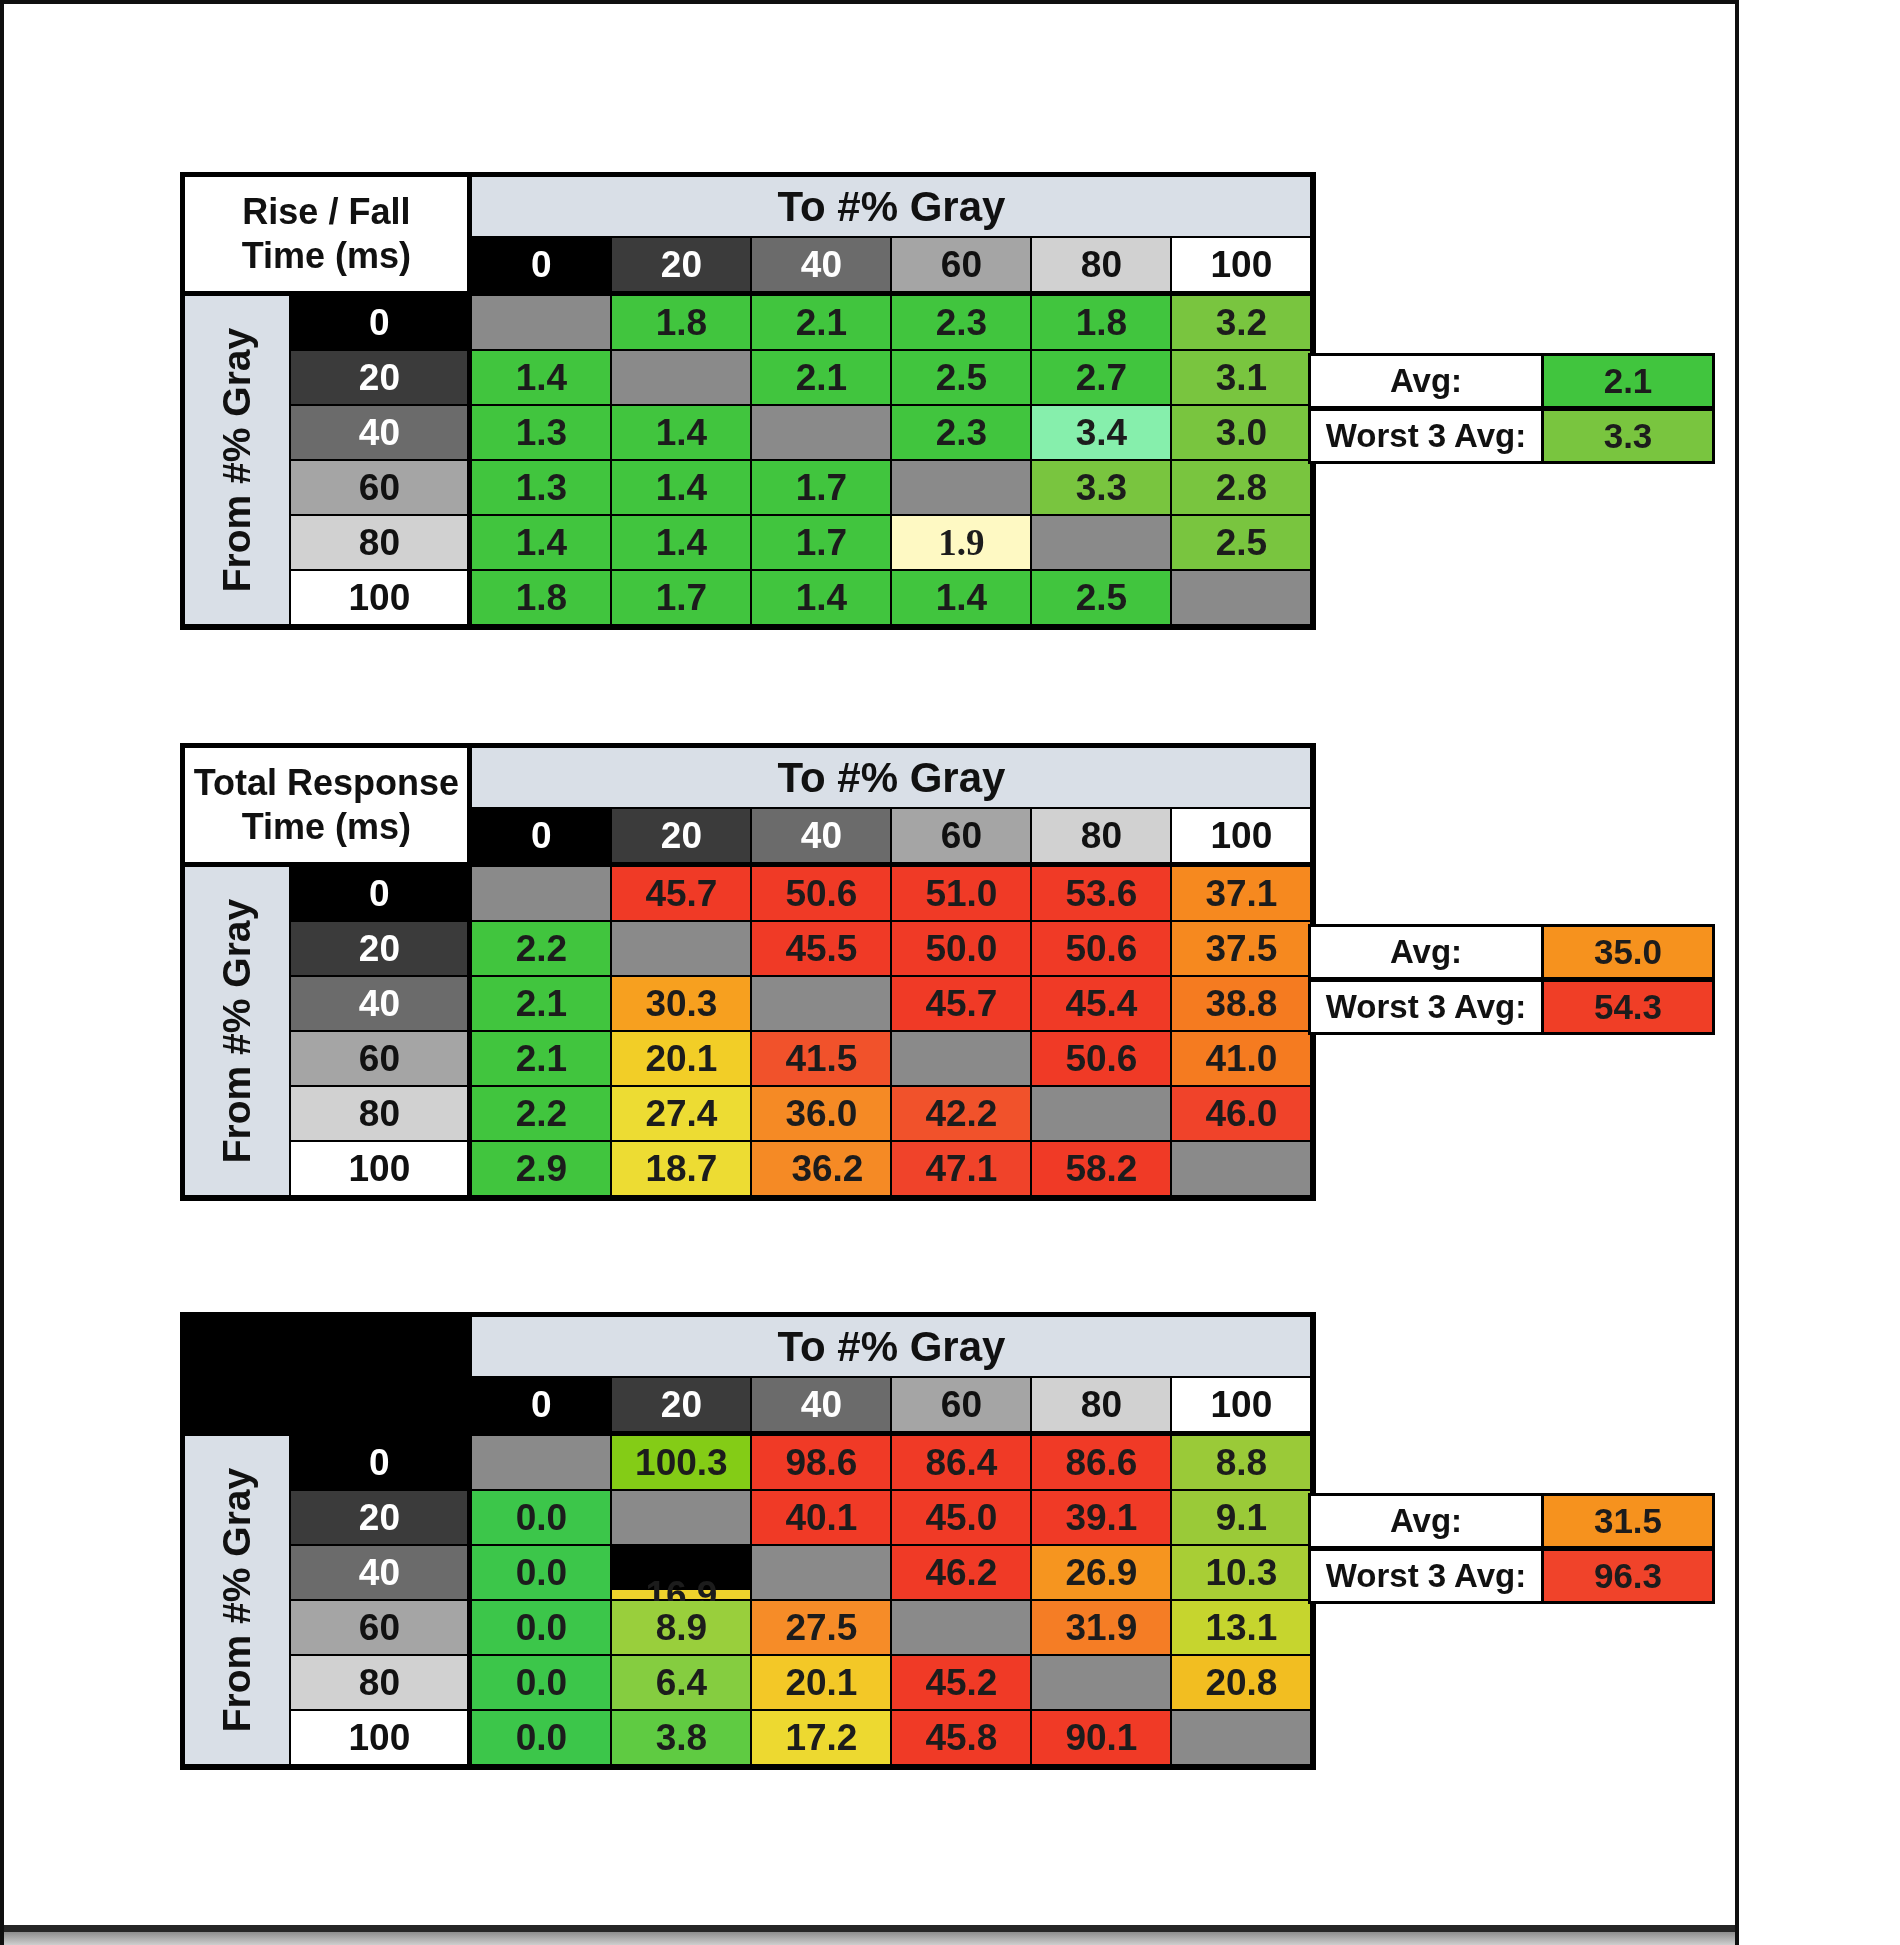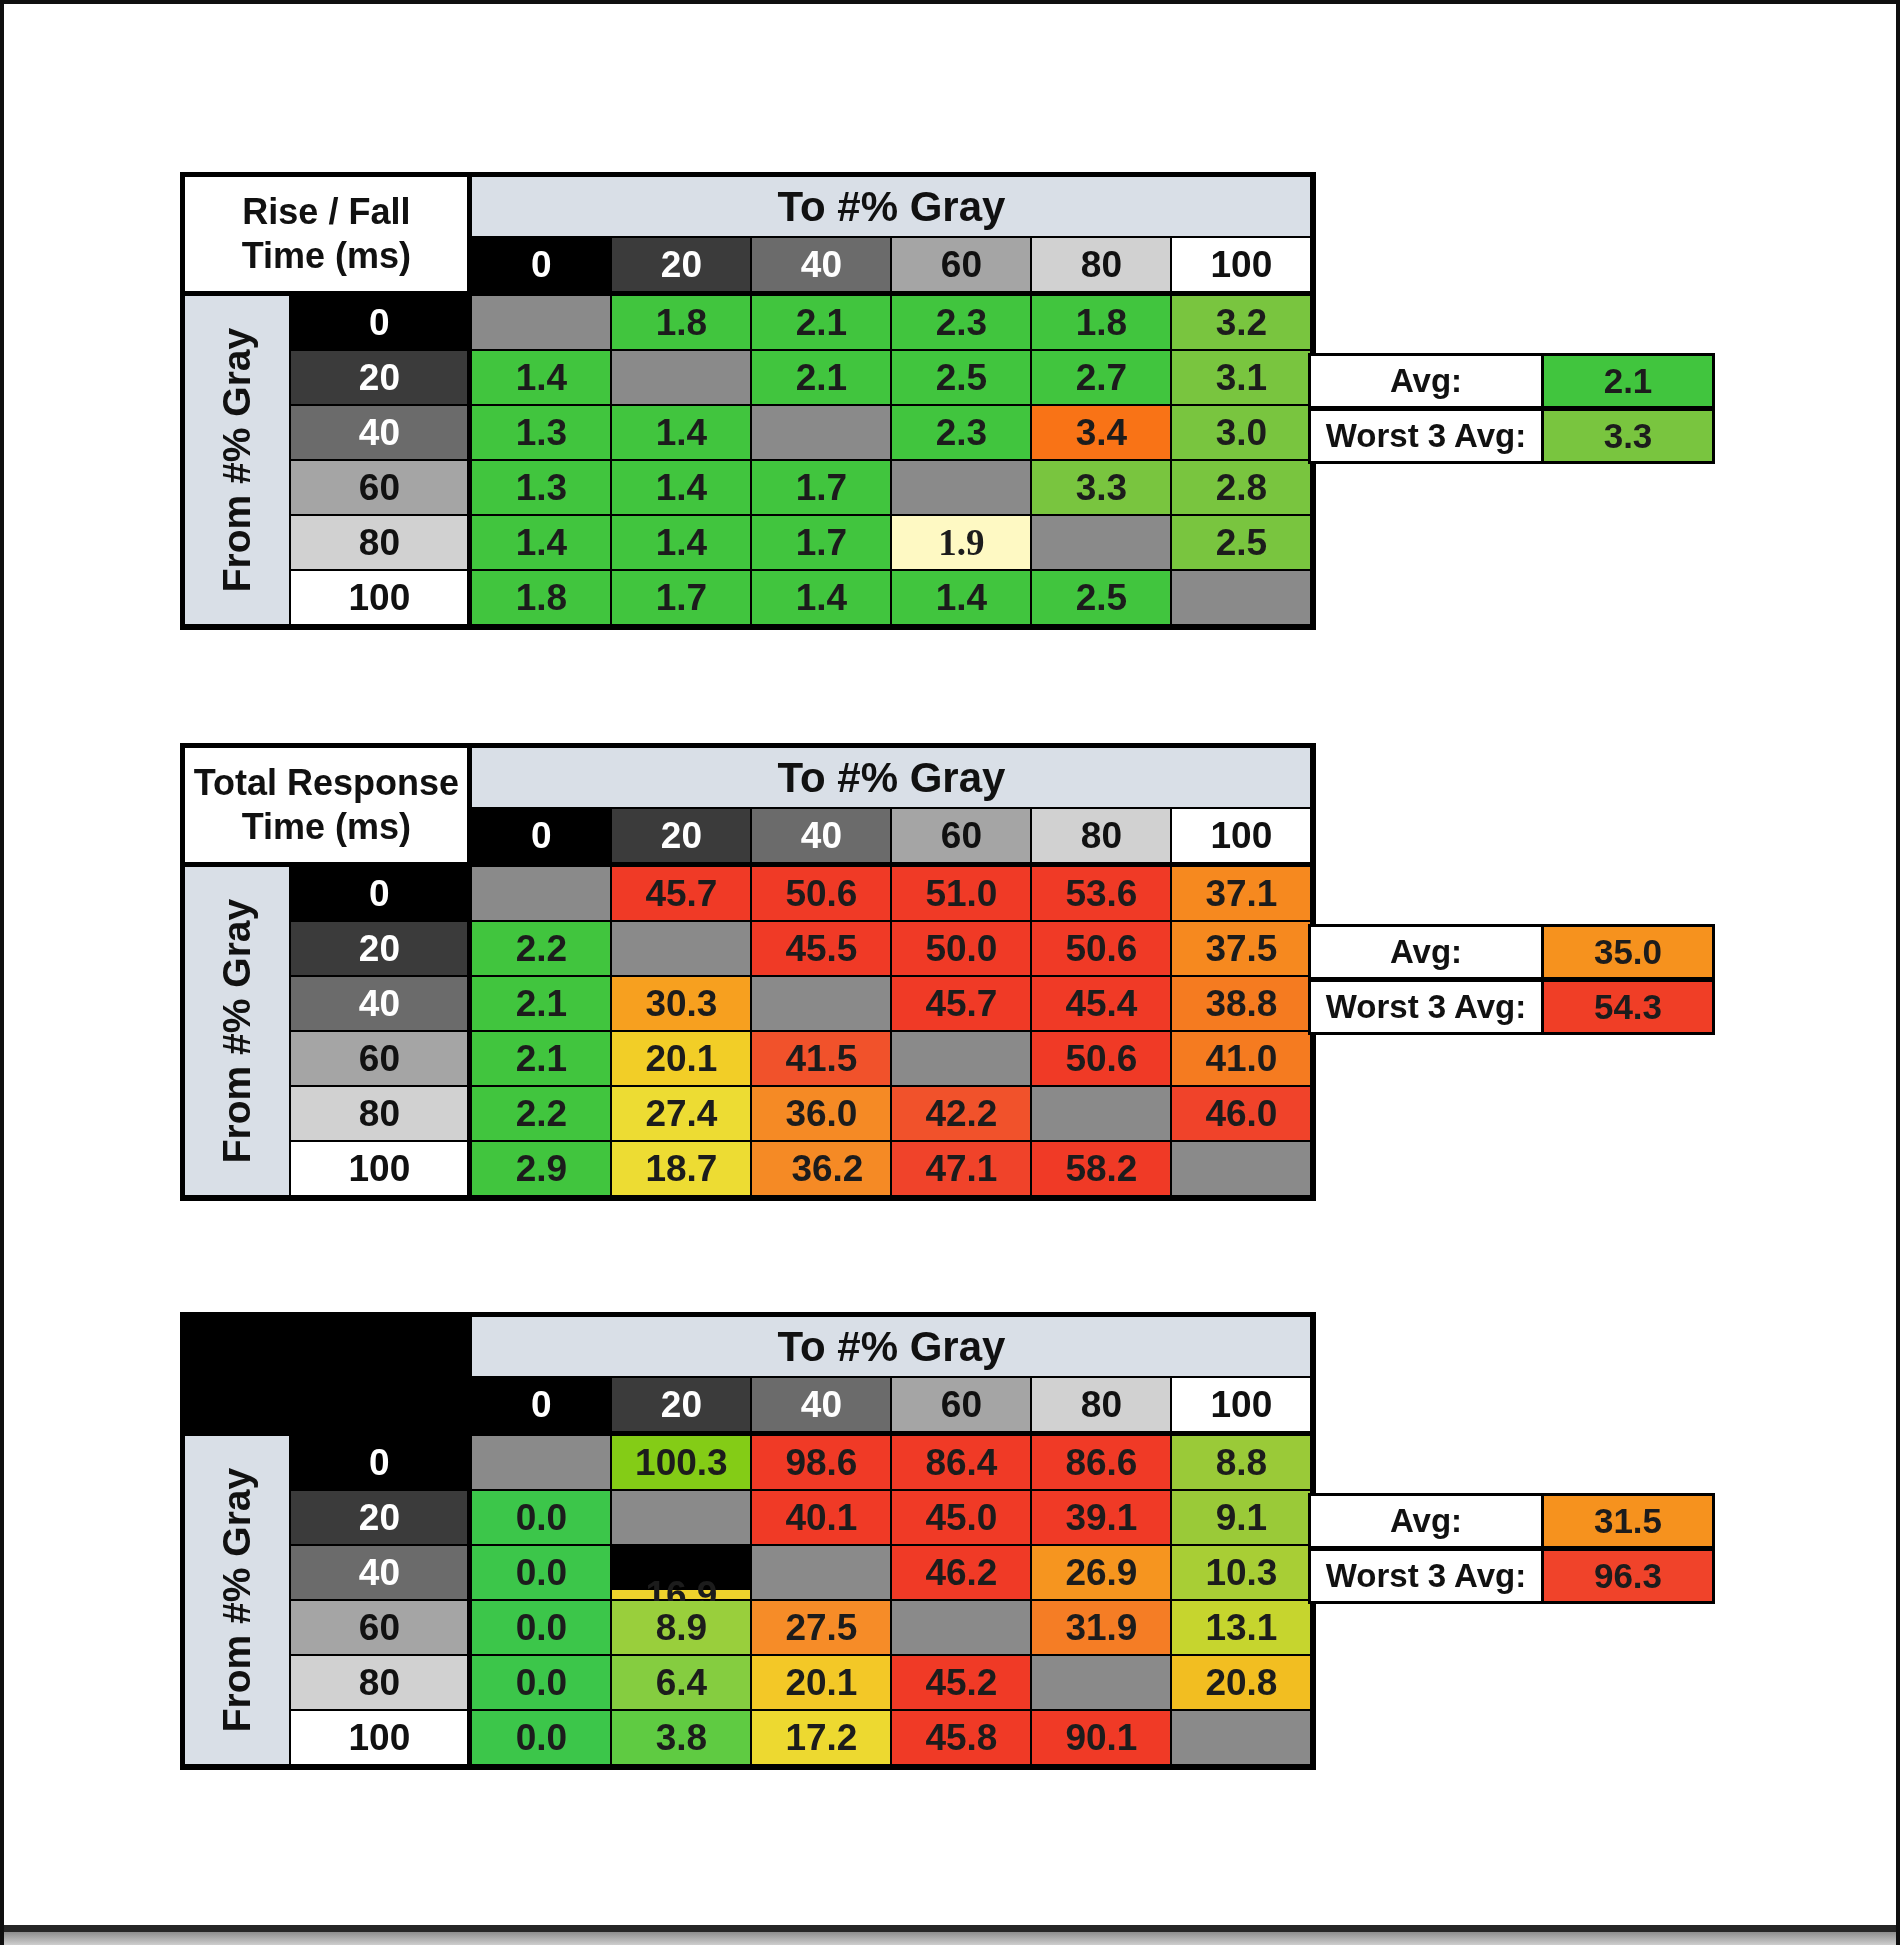--- a/index.html
+++ b/index.html
@@ -1,17 +1,17 @@
 <!DOCTYPE html>
 <html style="font-size:8px"><head>
 <meta charset="utf-8">
 <style>
   html,body{margin:0;padding:0;background:#ffffff;}
   .page{
-    position:relative;width:1900px;height:1946px;background:#ffffff;
+    position:relative;width:1739px;height:1946px;background:#ffffff;
     border-top:4px solid #0f0f0f;border-left:4px solid #0f0f0f;border-right:4px solid #0f0f0f;
     box-sizing:border-box;overflow:hidden;
     font-family:"Liberation Sans", sans-serif;font-weight:700;color:#111;
   }
   .tbl-wrap{position:absolute;left:176px;}
   .w1{top:168px}
   .w2{top:739px}
   .w3{top:1308px}
   .tbl{
     display:grid;
@@ -74,21 +74,21 @@
         <div class="cell val" style="grid-area: 4 / 4 / 5 / 5; background: rgb(138, 138, 138);"></div>
         <div class="cell val" style="grid-area: 4 / 5 / 5 / 6; background: rgb(65, 197, 62);">2.1</div>
         <div class="cell val" style="grid-area: 4 / 6 / 5 / 7; background: rgb(65, 197, 62);">2.5</div>
         <div class="cell val" style="grid-area: 4 / 7 / 5 / 8; background: rgb(65, 197, 62);">2.7</div>
         <div class="cell val" style="grid-area: 4 / 8 / 5 / 9; background: rgb(121, 197, 63);">3.1</div>
         <div class="cell hdr rowhdr" style="grid-area: 5 / 2 / 6 / 3; background: rgb(107, 107, 107); color: rgb(255, 255, 255);">40</div>
         <div class="cell val" style="grid-area: 5 / 3 / 6 / 4; background: rgb(65, 197, 62);">1.3</div>
         <div class="cell val" style="grid-area: 5 / 4 / 6 / 5; background: rgb(65, 197, 62);">1.4</div>
         <div class="cell val" style="grid-area: 5 / 5 / 6 / 6; background: rgb(138, 138, 138);"></div>
         <div class="cell val" style="grid-area: 5 / 6 / 6 / 7; background: rgb(65, 197, 62);">2.3</div>
-        <div class="cell val" style="grid-area: 5 / 7 / 6 / 8; background: #f97316; text-align: center;">3.4</div>
+        <div class="cell val" style="grid-area: 5 / 7 / 6 / 8; background: #86efac; text-align: center;">3.4</div>
         <div class="cell val" style="grid-area: 5 / 8 / 6 / 9; background: rgb(121, 197, 63);">3.0</div>
         <div class="cell hdr rowhdr" style="grid-area: 6 / 2 / 7 / 3; background: rgb(165, 165, 165); color: rgb(17, 17, 17);">60</div>
         <div class="cell val" style="grid-area: 6 / 3 / 7 / 4; background: rgb(65, 197, 62);">1.3</div>
         <div class="cell val" style="grid-area: 6 / 4 / 7 / 5; background: rgb(65, 197, 62);">1.4</div>
         <div class="cell val" style="grid-area: 6 / 5 / 7 / 6; background: rgb(65, 197, 62);">1.7</div>
         <div class="cell val" style="grid-area: 6 / 6 / 7 / 7; background: rgb(138, 138, 138);"></div>
         <div class="cell val" style="grid-area: 6 / 7 / 7 / 8; background: rgb(121, 197, 63);">3.3</div>
         <div class="cell val" style="grid-area: 6 / 8 / 7 / 9; background: rgb(121, 197, 63);">2.8</div>
         <div class="cell hdr rowhdr" style="grid-area: 7 / 2 / 8 / 3; background: rgb(209, 209, 209); color: rgb(17, 17, 17);">80</div>
         <div class="cell val" style="grid-area: 7 / 3 / 8 / 4; background: rgb(65, 197, 62);">1.4</div>

